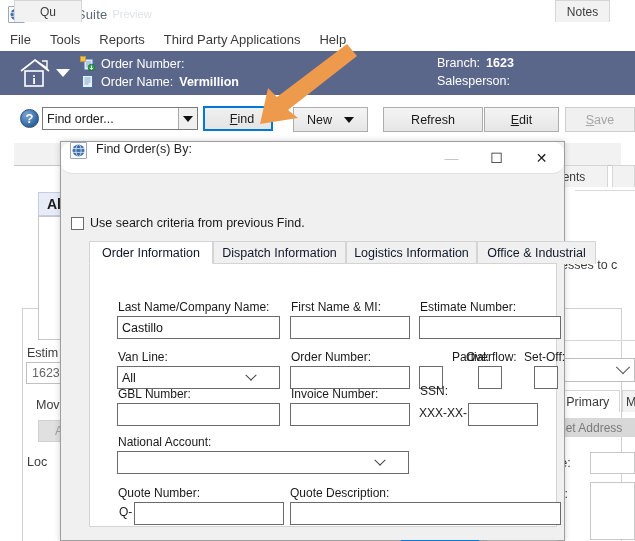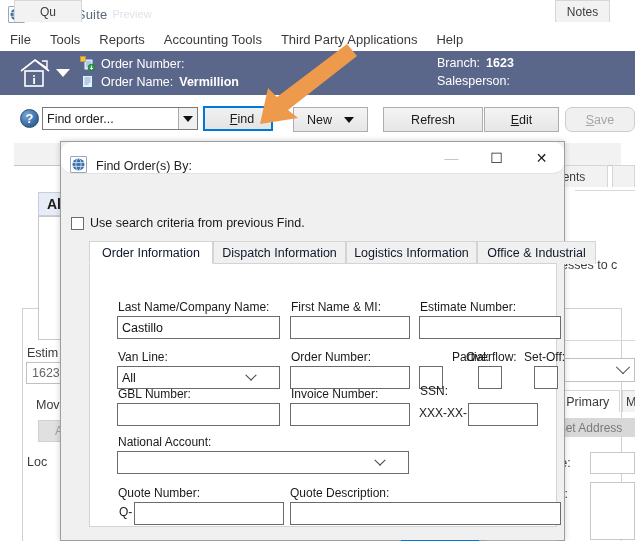--- a/index.html
+++ b/index.html
@@ -107,21 +107,21 @@
     border: 1px solid #adadad;
     font-size: 12.5px; color: #1a1a1a;
     display: flex; align-items: center; justify-content: center;
     box-sizing: border-box; cursor: default;
   }
   .tbtn.focus {
     border: 2px solid #0078d7;
     background: linear-gradient(#f0f0f0, #e4e4e4);
     padding-left: 8px;
   }
-  .tbtn.disabled { color: #a6a6a6; background: #f0f0f0; border-color: #cdcdcd; border-radius: 7px; }
+  .tbtn.disabled { color: #a6a6a6; background: #f0f0f0; border-color: #cdcdcd; }
   .tbtn u { text-decoration: underline; }
 
   .btn-find   { left: 203px; top: 106px; width: 70px; }
   .btn-new    { left: 293px; top: 107px; width: 75px; }
   .btn-refresh{ left: 383px; top: 107px; width: 100px; }
   .btn-edit   { left: 484px; top: 107px; width: 75px; }
   .btn-save   { left: 565px; top: 107px; width: 70px; }
   .btn-new .tri-down { margin-left: 12px; border-top-color:#111; }
 
   
@@ -215,21 +215,21 @@
 
   
   .dialog {
     position: absolute; left: 60px; top: 141px; width: 505px; height: 400px;
     background: #f0f0f0;
     border: 1px solid #9e9e9e;
     box-sizing: border-box;
     box-shadow: 0 0 6px rgba(0,0,0,0.18);
   }
   .dlg-titlebar {
-    height: 32px; background:#ffffff; display:flex; align-items:flex-end;
+    height: 32px; background:#ffffff; display:flex; align-items:flex-start;
     border-bottom: 1px solid #e2e2e2; box-sizing:border-box;border-radius:11px;
   }
   .dlg-icon {
     width: 17px; height: 17px; margin-left: 9px; margin-right: 9px;
     border: 1px solid #9aa6bb; border-radius:1px; background:#fff;
     display:flex; align-items:center; justify-content:center; box-sizing:border-box;
   }
   .dlg-title { font-size: 12.5px; color: #1f1f1f; flex: 1; }
   .dlg-btn {
     width: 45px; height: 31px; display:flex; align-items:center; justify-content:center;
@@ -310,21 +310,20 @@
       </svg>
     </div>
     <span class="app-title">MoversSuite</span>
     <span class="app-title-sub">Preview</span>
   </div>
 
   <div class="app-menubar">
     <span class="menu-item">File</span>
     <span class="menu-item">Tools</span>
     <span class="menu-item">Reports</span>
-    <span class="menu-item">Accounting Tools</span>
     <span class="menu-item">Third Party Applications</span>
     <span class="menu-item">Help</span>
   </div>
 
   <div class="app-banner">
     <svg class="banner-house" viewBox="0 0 34 32">
       <path d="M3 14 L17 3 L31 14" fill="none" stroke="#ffffff" stroke-width="1.6"></path>
       <path d="M17 3 L29 11 L29 4 L24 4" fill="none" stroke="#ffffff" stroke-width="1.4"></path>
       <rect x="7" y="14" width="18" height="15" fill="none" stroke="#ffffff" stroke-width="1.6"></rect>
       <circle cx="16" cy="19" r="1" fill="#ffffff"></circle>

